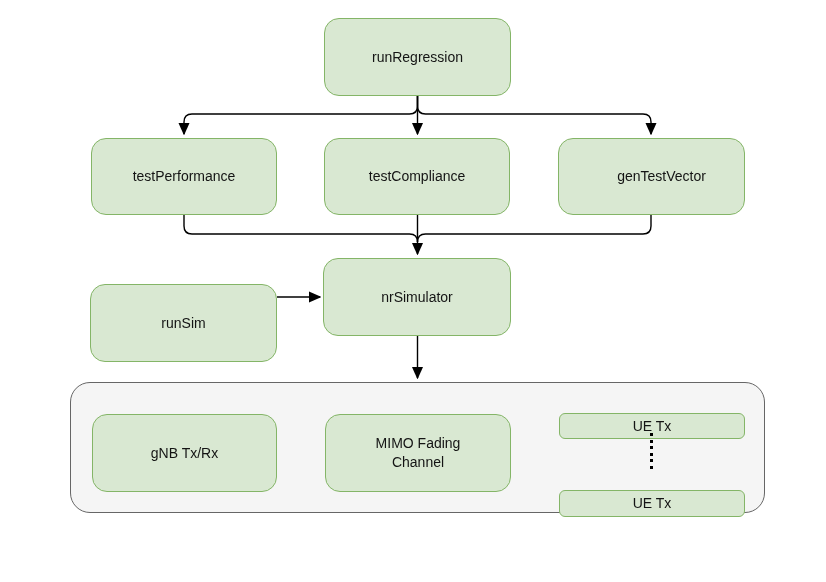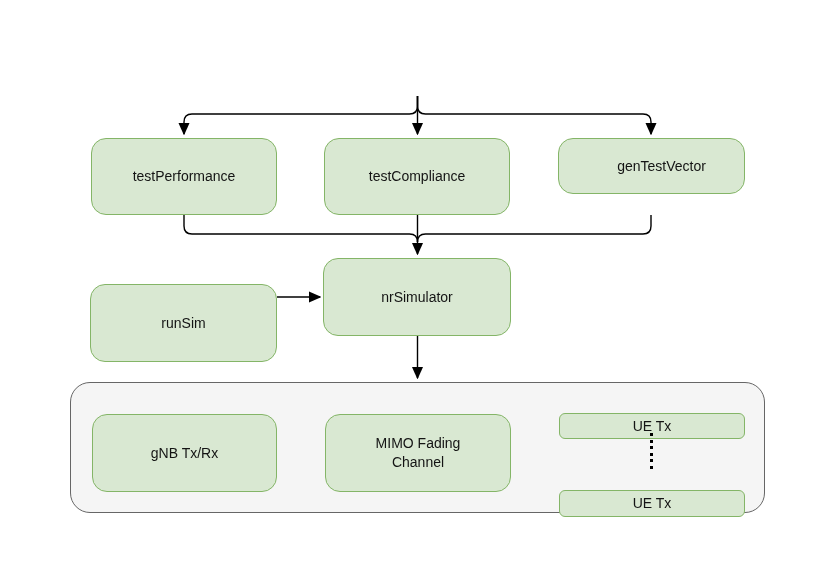--- a/index.html
+++ b/index.html
@@ -44,21 +44,21 @@
     justify-content: center;
     color: var(--text, #141414);
     font-size: 14px;
     line-height: 1.35;
     text-align: center;
   }
   .node span { white-space: pre-line; }
   .n-runregression   { left: 324px; top:  18px; width: 187px; height: 78px; }
   .n-testperformance { left:  91px; top: 138px; width: 186px; height: 77px; }
   .n-testcompliance  { left: 324px; top: 138px; width: 186px; height: 77px; }
-  .n-gentestvector   { left: 558px; top: 138px; width: 187px; height: 56px; padding-left: 20px; }
+  .n-gentestvector   { left: 558px; top: 138px; width: 187px; height: 77px; padding-left: 20px; }
   .n-runsim          { left:  90px; top: 258px; width: 187px; height: 78px; margin-top: 26px; }
   .n-nrsimulator     { left: 323px; top: 258px; width: 188px; height: 78px; }
   .n-gnb             { left:  92px; top: 414px; width: 185px; height: 78px; }
   .n-mimo            { left: 325px; top: 414px; width: 186px; height: 78px; }
   .n-uetx            { border-radius: 6px; margin-top: 16px; }
   .n-uetx-top        { left: 559px; top: 397px; width: 186px; height: 26px; }
   .n-uetx-bottom     { left: 559px; top: 474px; width: 186px; height: 27px; }
   .vdots {
     position: absolute;
     left: 650px; top: 433px;
@@ -97,20 +97,23 @@
     <path class="conn" d="M417.5 336 V378" marker-end="url(#arrow)"></path>
 
     <path class="conn" d="M277 453 H321" marker-end="url(#arrow)"></path>
 
     <path class="conn" d="M511 453 H529 Q537 453 537 445 V418 Q537 410 545 410 H554" marker-end="url(#arrow)"></path>
     <path class="conn" d="M511 453 H529 Q537 453 537 461 V480 Q537 488 545 488 H554" marker-end="url(#arrow)"></path>
   </svg>
 
   <div class="group-box"></div>
 
+  <div class="node n-runregression">
+    <span>runRegression</span>
+  </div>
   <div class="node n-testperformance">
     <span>testPerformance</span>
   </div>
   <div class="node n-testcompliance">
     <span>testCompliance</span>
   </div>
   <div class="node n-gentestvector">
     <span>genTestVector</span>
   </div>
   <div class="node n-runsim">

